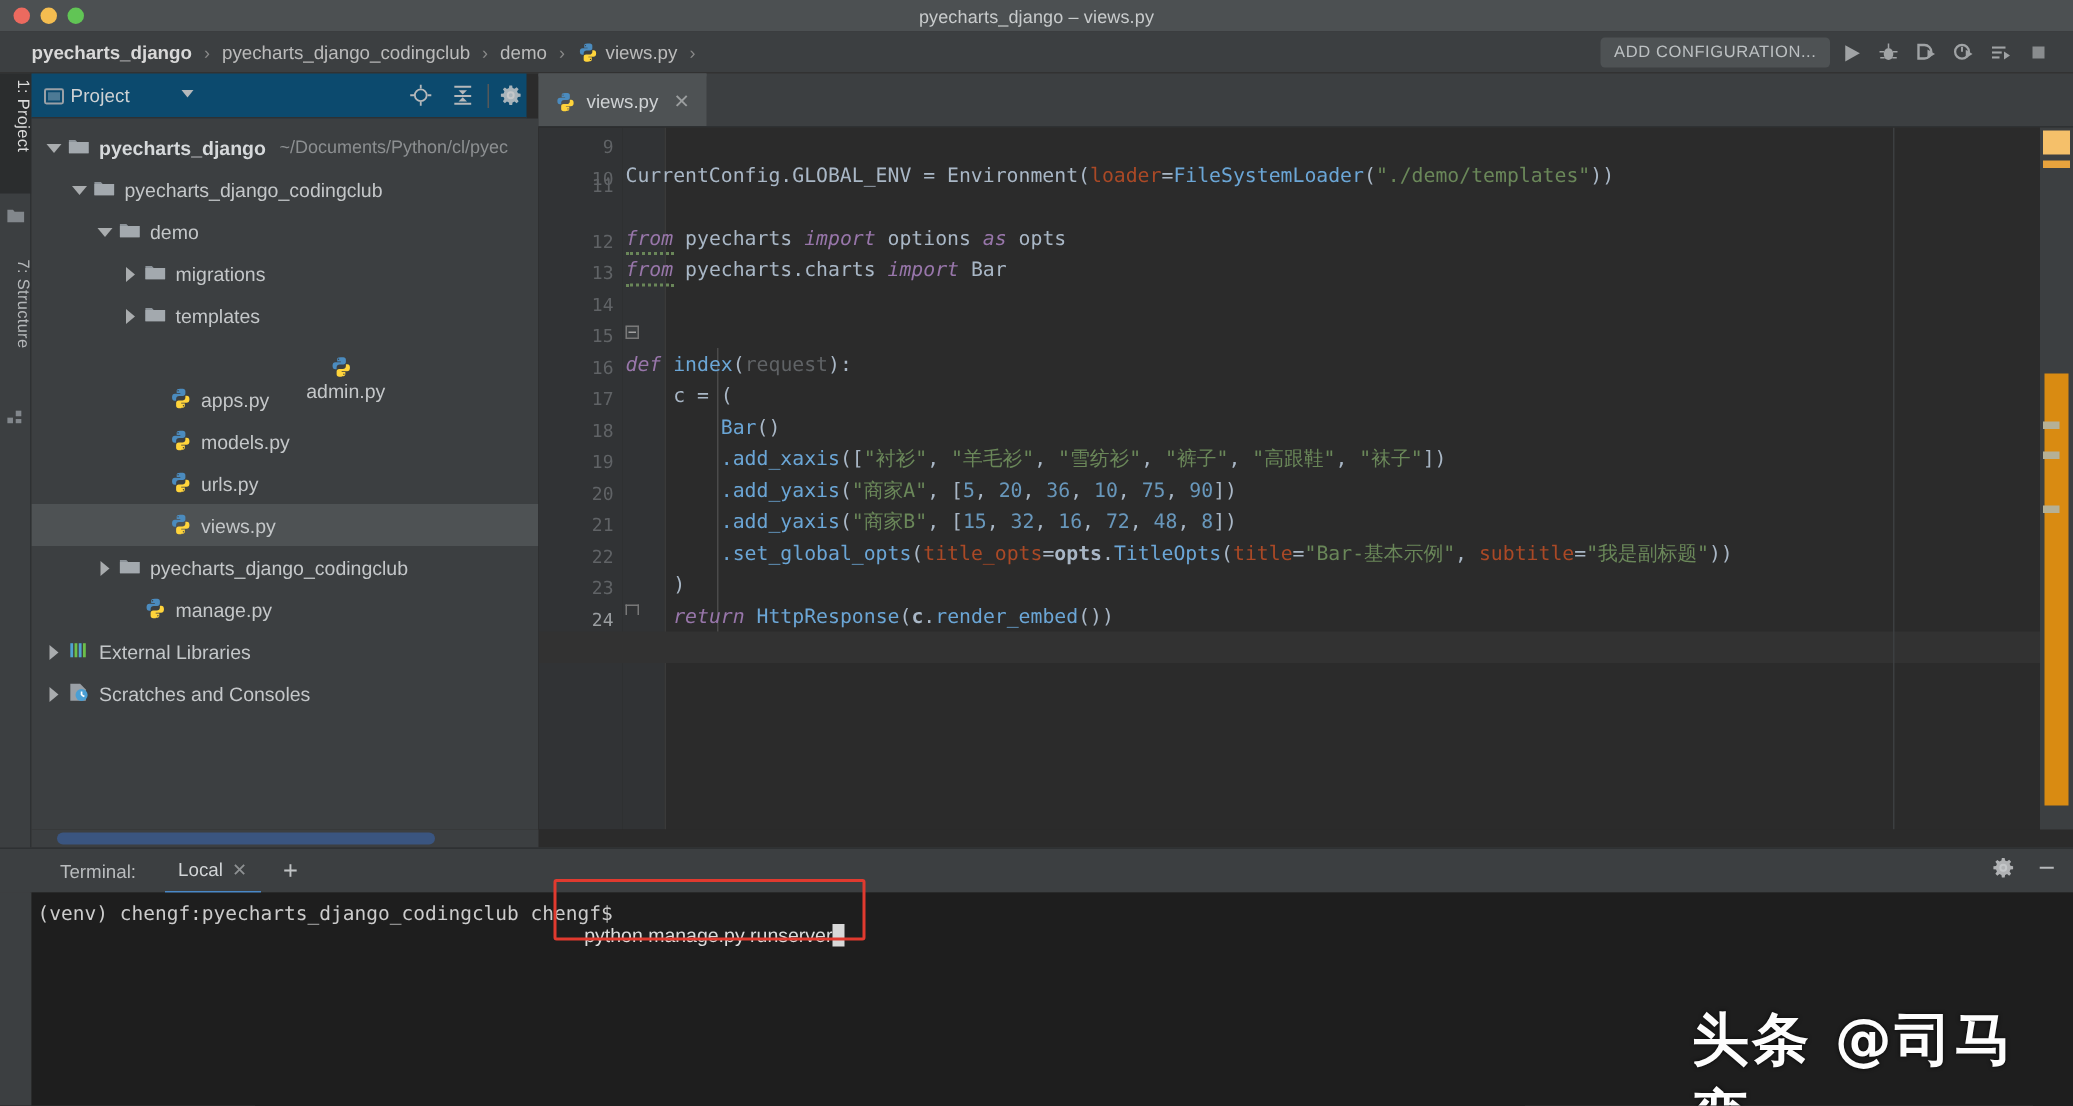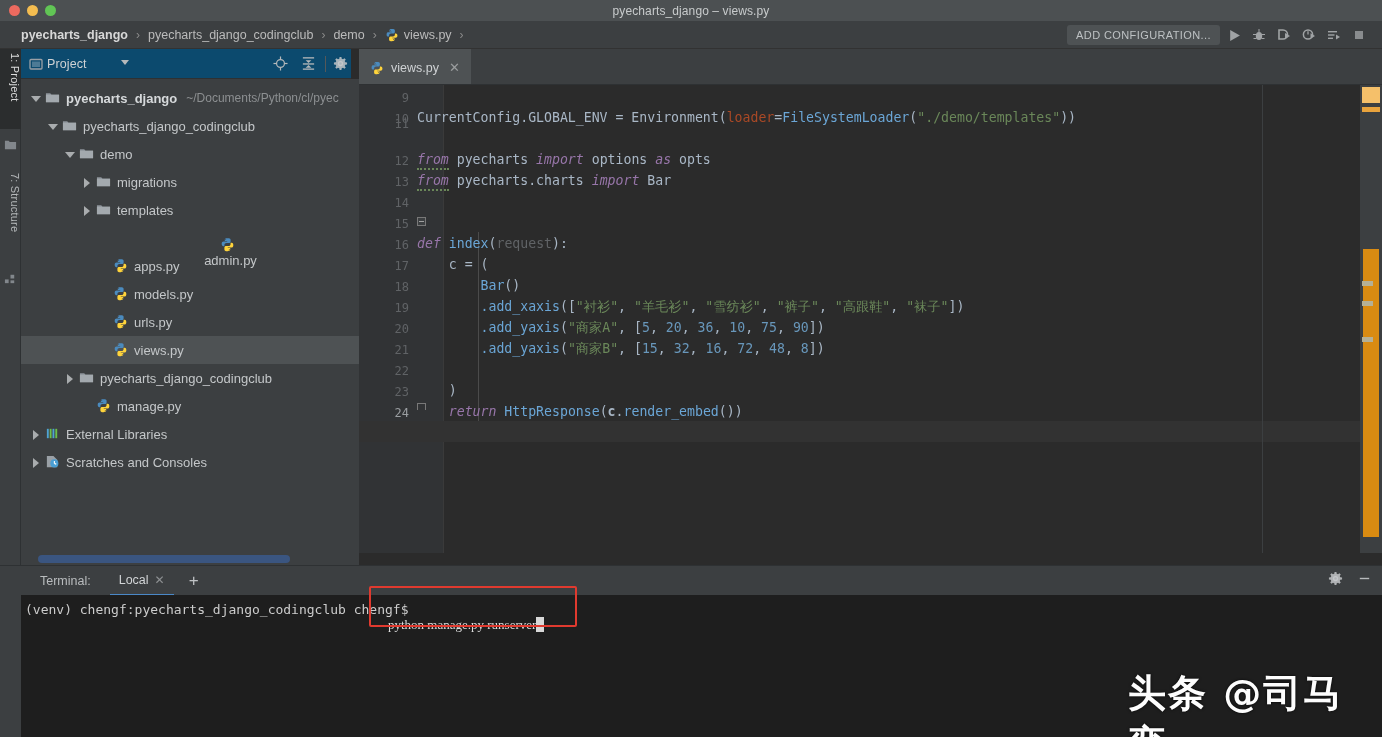--- a/index.html
+++ b/index.html
@@ -227,21 +227,21 @@
     position: absolute; left: 4px; top: 7px;
     font-family: "DejaVu Sans Mono", monospace; font-size: 13px;
     color: #cccccc; white-space: pre;
   }
   .term-hl {
     position: absolute; left: 369px; top: 586px; width: 208px; height: 41px;
     border: 2px solid #e03a2f; border-radius: 2px; pointer-events: none;
   }
   .term-cmd {
     position: absolute; left: 375px; top: 601px;
-    font-family: Liberation Serif, serif; font-size: 13px;
+    font-family: Liberation Sans, sans-serif; font-size: 13px;
     color: #dcdcdc; white-space: pre;
   }
   .caret {
     display: inline-block; width: 8px; height: 15px;
     background: #d8d8d8; vertical-align: -3px;
   }
 
   
   .watermark {
     position: absolute; left: 1128px; top: 668px;
@@ -562,20 +562,21 @@
         <div class="cl" style="top: 48px;"><span class="kwp squig">from</span> pyecharts <span class="kwp">import</span> options <span class="kwp">as</span> opts</div>
         <div class="cl" style="top: 69px;"><span class="kwp squig">from</span> pyecharts.charts <span class="kwp">import</span> Bar</div>
         <div class="cl" style="top: 90px;"></div>
         <div class="cl" style="top: 111px;"></div>
         <div class="cl" style="top: 132px;"><span class="kwp">def</span> <span class="blue">index</span>(<span class="gray">request</span>):</div>
         <div class="cl" style="top: 153px;">    c = (</div>
         <div class="cl" style="top: 174px;">        <span class="blue">Bar</span>()</div>
         <div class="cl" style="top: 195px;">        <span class="callmeth">.add_xaxis</span>([<span class="str">"衬衫"</span>, <span class="str">"羊毛衫"</span>, <span class="str">"雪纺衫"</span>, <span class="str">"裤子"</span>, <span class="str">"高跟鞋"</span>, <span class="str">"袜子"</span>])</div>
         <div class="cl" style="top: 216px;">        <span class="callmeth">.add_yaxis</span>(<span class="str">"商家A"</span>, [<span class="num">5</span>, <span class="num">20</span>, <span class="num">36</span>, <span class="num">10</span>, <span class="num">75</span>, <span class="num">90</span>])</div>
         <div class="cl" style="top: 237px;">        <span class="callmeth">.add_yaxis</span>(<span class="str">"商家B"</span>, [<span class="num">15</span>, <span class="num">32</span>, <span class="num">16</span>, <span class="num">72</span>, <span class="num">48</span>, <span class="num">8</span>])</div>
+        <div class="cl" style="top: 258px;">        <span class="callmeth">.set_global_opts</span>(<span class="kwarg">title_opts</span>=<span style="font-weight:bold">opts</span>.<span class="blue">TitleOpts</span>(<span class="kwarg">title</span>=<span class="str">"Bar-基本示例"</span>, <span class="kwarg">subtitle</span>=<span class="str">"我是副标题"</span>))</div>
         <div class="cl" style="top: 279px;">    )</div>
         <div class="cl" style="top: 300px;">    <span class="kwp">return</span> <span class="blue">HttpResponse</span>(<span style="font-weight:bold">c</span>.<span class="callmeth">render_embed</span>())</div>
         <div class="cl" style="top: 321px;"></div>
       </div>
     <div class="editor-edge" style="left:903px; background:#3c3f41;"></div>
   </div>
 
   <div class="markerbar">
     <div class="mk" style="top:2px; width:18px; height:16px; background:#f5c06a;"></div>
     <div class="mk" style="top:22px; width:18px; height:5px; background:#e8a33d;"></div>

